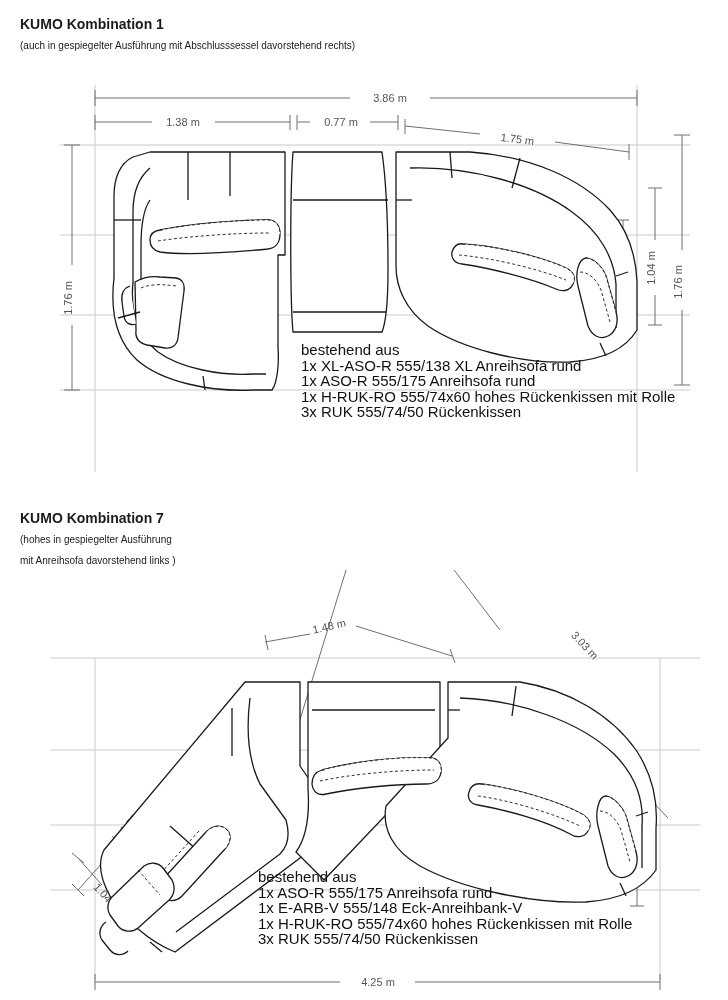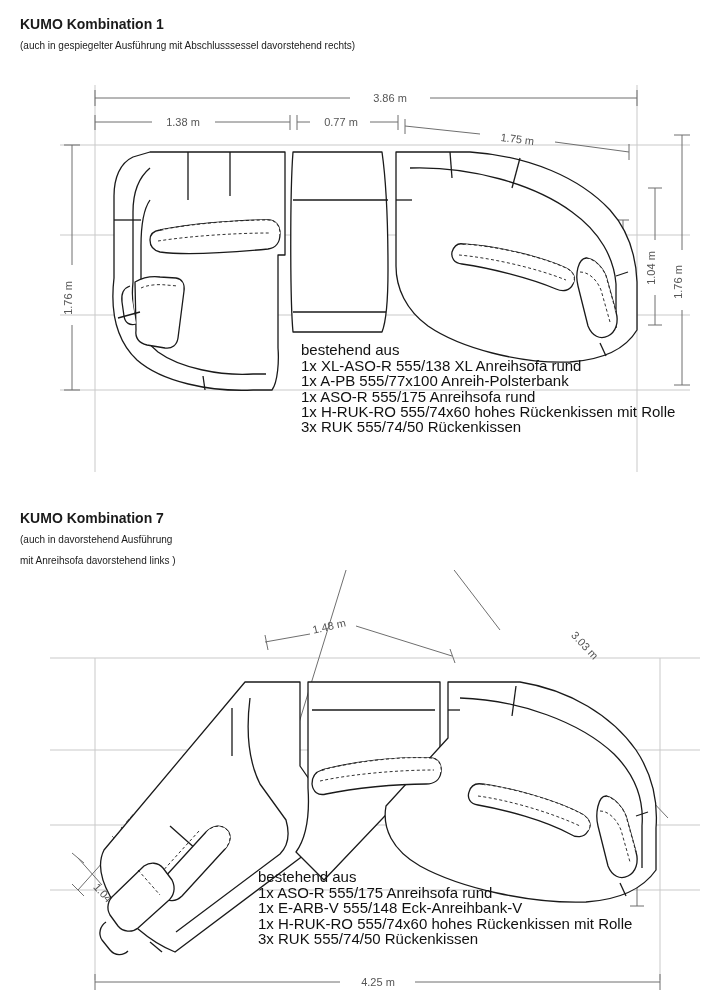--- a/index.html
+++ b/index.html
@@ -211,29 +211,28 @@
       <path d="M586 198 C594 199 602 206 606 216 L616 252" stroke-dasharray="3 2.4" stroke-width="0.9"></path>
       <path d="M580 212 C589 212 597 220 601 230 L610 262" stroke-dasharray="3 2.4" stroke-width="0.9"></path>
       <line x1="600" y1="283" x2="606" y2="296"></line>
       <line x1="628" y1="212" x2="616" y2="216"></line>
     </g>
   </svg>
 
   <div class="parts" id="parts1">
     <span class="lead">bestehend aus</span>
     <span class="row">1x XL-ASO-R 555/138 XL Anreihsofa rund</span>
-    <span class="row">1x A-PB 555/77x100 Anreih-Polsterbank</span>
     <span class="row">1x ASO-R 555/175 Anreihsofa rund</span>
     <span class="row">1x H-RUK-RO 555/74x60 hohes Rückenkissen mit Rolle</span>
     <span class="row">3x RUK 555/74/50 Rückenkissen</span>
   </div>
 
   <div class="block-head" id="head2">
     <span class="title">KUMO Kombination 7</span>
-    <span class="sub">(auch in davorstehend Ausführung</span>
+    <span class="sub">(hohes in gespiegelter Ausführung</span>
     <span class="sub">mit Anreihsofa davorstehend links )</span>
   </div>
 
   <svg class="draw" id="draw2" width="728" height="430" viewBox="0 0 728 430">
 
     <g stroke="#c9c9c9" stroke-width="1" fill="none">
       <line x1="95" y1="88" x2="95" y2="410"></line>
       <line x1="660" y1="88" x2="660" y2="410"></line>
       <line x1="50" y1="88" x2="700" y2="88"></line>
       <line x1="50" y1="320" x2="700" y2="320"></line>

